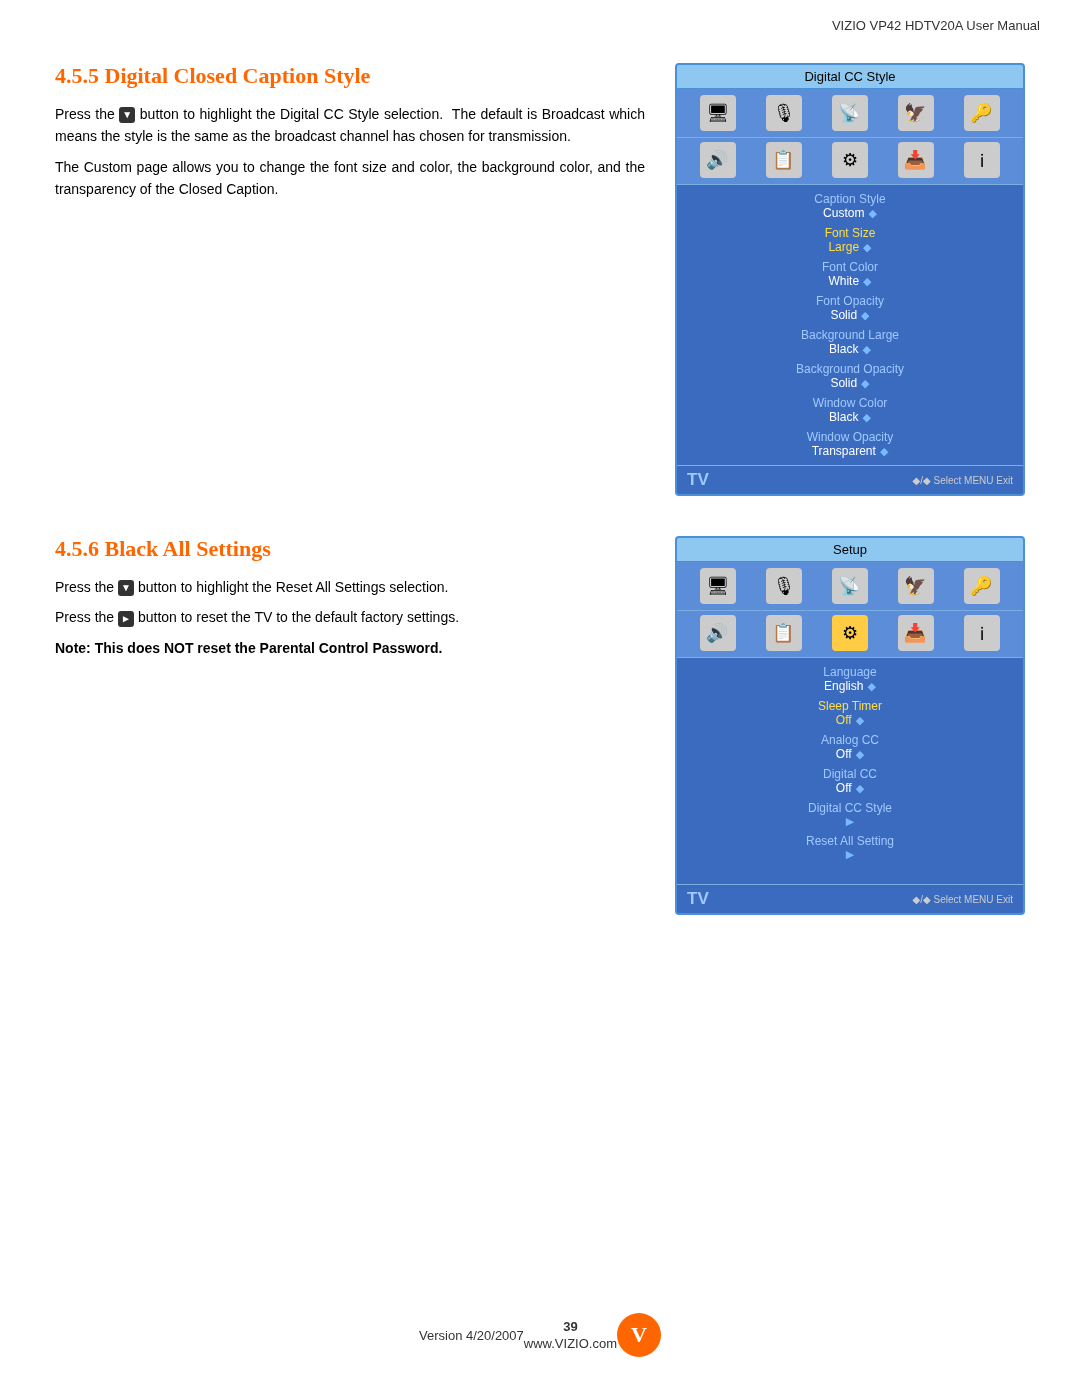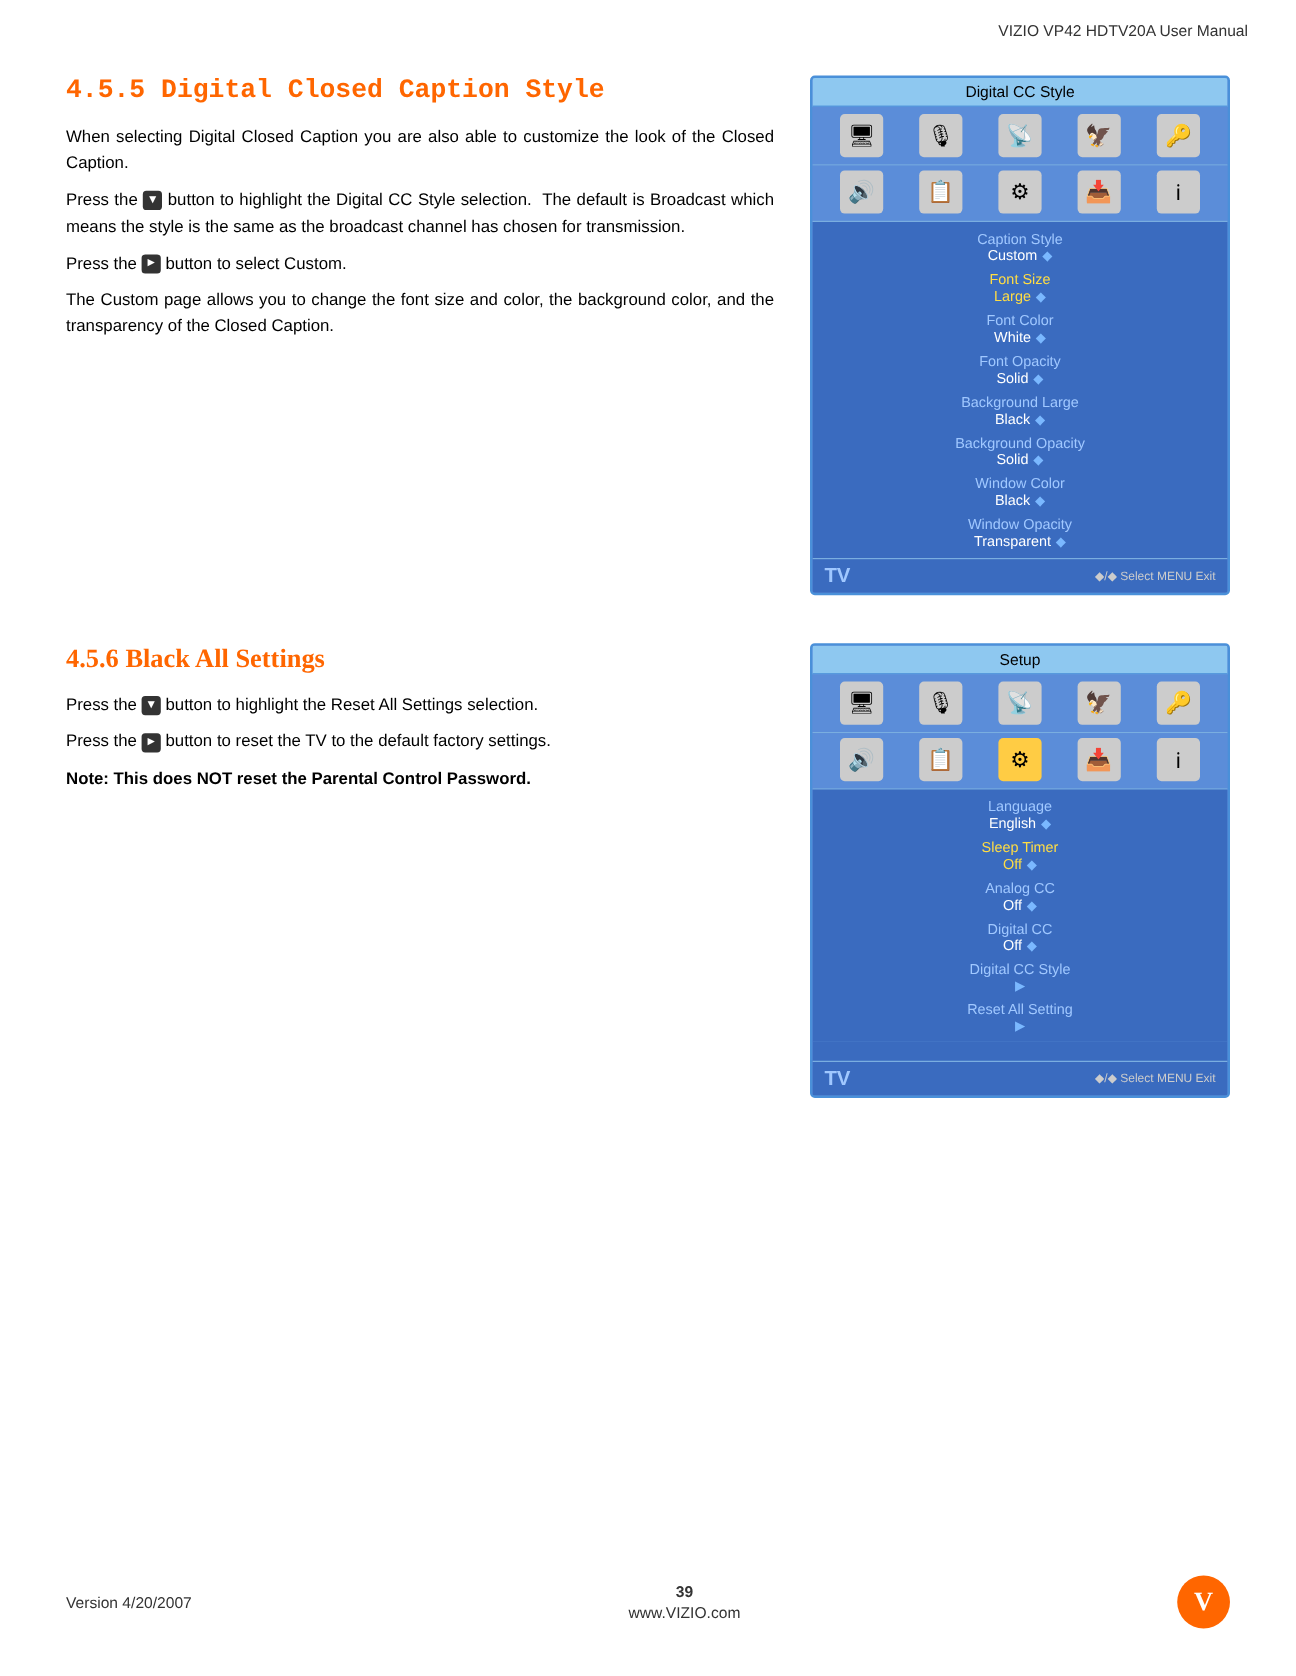--- a/index.html
+++ b/index.html
@@ -36,21 +36,21 @@
     }
 
     .section-text {
       flex: 1;
     }
 
     .section-title-455 {
       font-size: 22px;
       font-weight: bold;
       color: #ff6600;
-      font-family: Liberation Mono, monospace;
+      font-family: Liberation Serif, serif;
       margin-bottom: 14px;
     }
 
     .section-title-456 {
       font-size: 22px;
       font-weight: bold;
       color: #ff6600;
       font-family: 'Times New Roman', serif;
       margin-bottom: 14px;
     }
@@ -200,21 +200,21 @@
     }
 
     
     .page-footer {
       position: absolute;
       bottom: 40px;
       left: 0;
       right: 0;
       display: flex;
       flex-direction: row;
-      justify-content: space-between;
+      justify-content: center;
       align-items: center;
       padding: 0 55px;
     }
 
     .footer-version {
       font-size: 13px;
       color: #333;
     }
 
     .footer-page {
@@ -257,27 +257,21 @@
 <div class="page-header">
   <span>VIZIO VP42 HDTV20A User Manual</span>
 </div>
 
 <div class="main-content">
 
   <div class="section-455">
     <div class="section-text">
       <div class="section-title-455">4.5.5 Digital Closed Caption Style</div>
       <p class="body-text">
-        When selecting Digital Closed Caption you are also able to customize the look of the Closed Caption.
-      </p>
-      <p class="body-text">
         Press the <span class="icon-btn">▼</span> button to highlight the Digital CC Style selection.&nbsp; The default is Broadcast which means the style is the same as the broadcast channel has chosen for transmission.
-      </p>
-      <p class="body-text">
-        Press the <span class="icon-btn">►</span> button to select Custom.
       </p>
       <p class="body-text">
         The Custom page allows you to change the font size and color, the background color, and the transparency of the Closed Caption.
       </p>
     </div>
 
     <div class="tv-screen">
       <div class="tv-title-bar">Digital CC Style</div>
       <div class="tv-icons-row">
 

